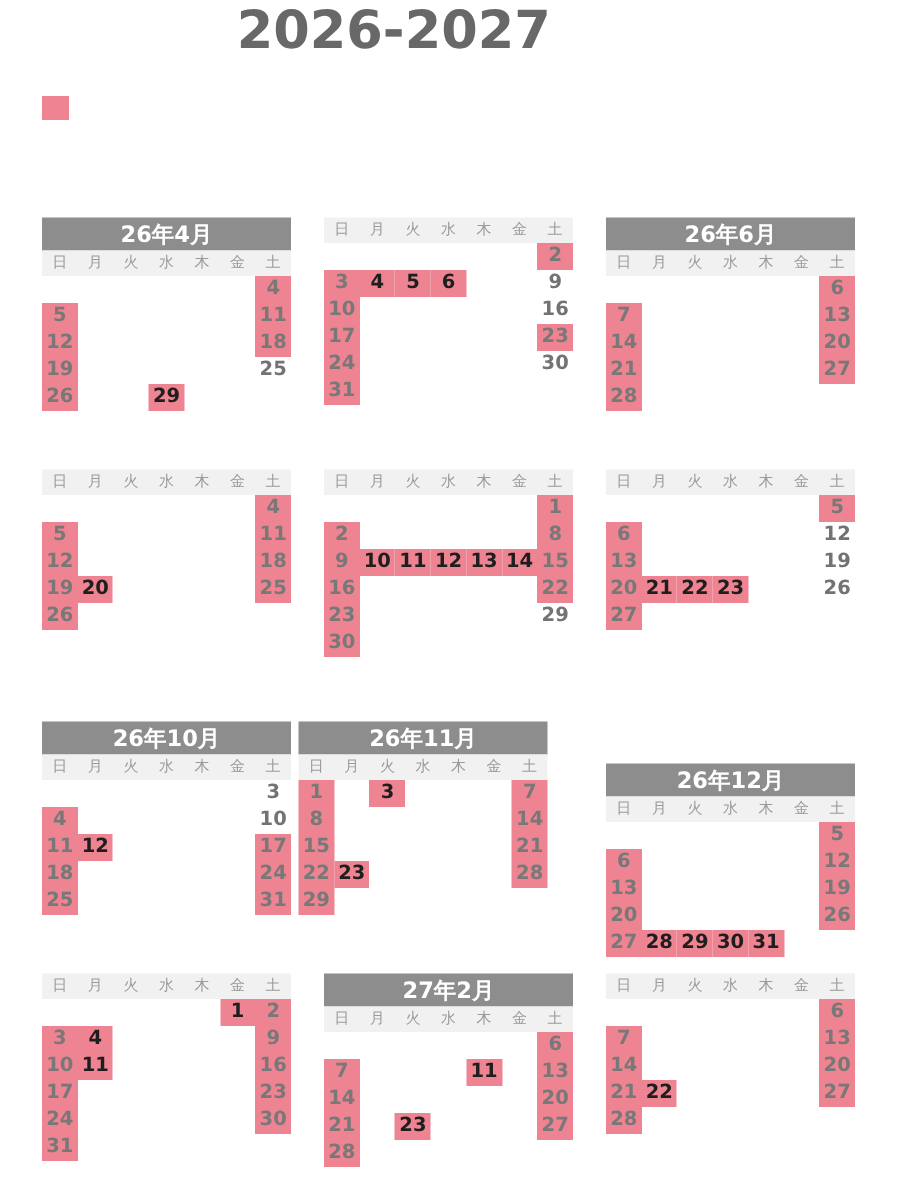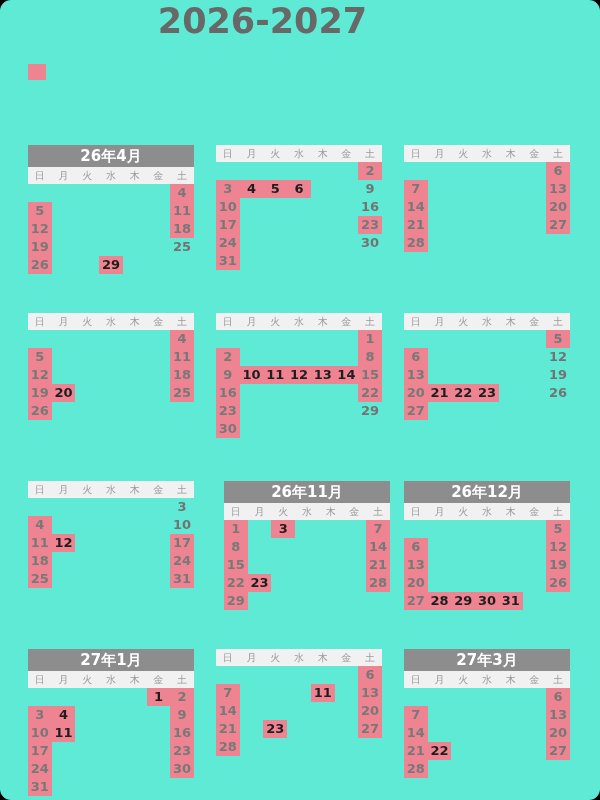--- a/index.html
+++ b/index.html
@@ -5,23 +5,22 @@
   html, body {
     margin: 0;
     padding: 0;
     background: #000000;
     font-family: "DejaVu Sans", "Liberation Sans", sans-serif;
   }
   #page {
     position: relative;
     width: 600px;
     height: 800px;
-    background: #5eead4;
+    background: #ffffff;
     overflow: hidden;
-    border-radius: 11px;
   }
   .page-title {
     position: absolute;
     left: 0;
     top: 0;
     width: 525px;
     text-align: center;
     font-size: 35px;
     font-weight: bold;
     color: #686868;
@@ -147,20 +146,21 @@
           <span class="day hol" style="left: 23.7143px; top: 18px;">4</span>
           <span class="day hol" style="left: 47.4286px; top: 18px;">5</span>
           <span class="day hol" style="left: 71.1429px; top: 18px;">6</span>
           <span class="day plain" style="left: 142.286px; top: 18px;">9</span>
           <span class="day plain" style="left: 142.286px; top: 36px;">16</span>
           <span class="day plain" style="left: 142.286px; top: 72px;">30</span>
         </div>
   </div>
 
   <div class="month" style="left: 404px; top: 145px;">
+    <div class="month-header">26年6月</div>
     <div class="weekday-row">
           <span>日</span>
           <span>月</span>
           <span>火</span>
           <span>水</span>
           <span>木</span>
           <span>金</span>
           <span>土</span>
         </div>
     <div class="days-grid">
@@ -246,20 +246,21 @@
           <span class="day hol" style="left: 23.7143px; top: 54px;">21</span>
           <span class="day hol" style="left: 47.4286px; top: 54px;">22</span>
           <span class="day hol" style="left: 71.1429px; top: 54px;">23</span>
           <span class="day plain" style="left: 142.286px; top: 18px;">12</span>
           <span class="day plain" style="left: 142.286px; top: 36px;">19</span>
           <span class="day plain" style="left: 142.286px; top: 54px;">26</span>
         </div>
   </div>
 
   <div class="month" style="left: 28px; top: 481px;">
+    <div class="month-header">26年10月</div>
     <div class="weekday-row">
           <span>日</span>
           <span>月</span>
           <span>火</span>
           <span>水</span>
           <span>木</span>
           <span>金</span>
           <span>土</span>
         </div>
     <div class="days-grid">
@@ -269,21 +270,21 @@
           <span class="day off" style="left: 0px; top: 54px;">18</span>
           <span class="day off" style="left: 142.286px; top: 54px;">24</span>
           <span class="day off" style="left: 0px; top: 72px;">25</span>
           <span class="day off" style="left: 142.286px; top: 72px;">31</span>
           <span class="day hol" style="left: 23.7143px; top: 36px;">12</span>
           <span class="day plain" style="left: 142.286px; top: 0px;">3</span>
           <span class="day plain" style="left: 142.286px; top: 18px;">10</span>
         </div>
   </div>
 
-  <div class="month" style="left: 224px; top: 481px;">
+  <div class="month" style="left: 199px; top: 481px;">
     <div class="month-header">26年11月</div>
     <div class="weekday-row">
           <span>日</span>
           <span>月</span>
           <span>火</span>
           <span>水</span>
           <span>木</span>
           <span>金</span>
           <span>土</span>
         </div>
@@ -295,21 +296,21 @@
           <span class="day off" style="left: 0px; top: 36px;">15</span>
           <span class="day off" style="left: 142.286px; top: 36px;">21</span>
           <span class="day off" style="left: 0px; top: 54px;">22</span>
           <span class="day off" style="left: 142.286px; top: 54px;">28</span>
           <span class="day off" style="left: 0px; top: 72px;">29</span>
           <span class="day hol" style="left: 47.4286px; top: 0px;">3</span>
           <span class="day hol" style="left: 23.7143px; top: 54px;">23</span>
         </div>
   </div>
 
-  <div class="month" style="left: 404px; top: 481px;">
+  <div class="month" style="left: 404px; top: 509px;">
     <div class="month-header">26年12月</div>
     <div class="weekday-row">
           <span>日</span>
           <span>月</span>
           <span>火</span>
           <span>水</span>
           <span>木</span>
           <span>金</span>
           <span>土</span>
         </div>
@@ -323,21 +324,20 @@
           <span class="day off" style="left: 142.286px; top: 54px;">26</span>
           <span class="day off" style="left: 0px; top: 72px;">27</span>
           <span class="day hol" style="left: 23.7143px; top: 72px;">28</span>
           <span class="day hol" style="left: 47.4286px; top: 72px;">29</span>
           <span class="day hol" style="left: 71.1429px; top: 72px;">30</span>
           <span class="day hol" style="left: 94.8571px; top: 72px;">31</span>
         </div>
   </div>
 
   <div class="month" style="left: 28px; top: 649px;">
-    <div class="month-header">27年1月</div>
     <div class="weekday-row">
           <span>日</span>
           <span>月</span>
           <span>火</span>
           <span>水</span>
           <span>木</span>
           <span>金</span>
           <span>土</span>
         </div>
     <div class="days-grid">
@@ -351,20 +351,21 @@
           <span class="day off" style="left: 0px; top: 72px;">24</span>
           <span class="day off" style="left: 142.286px; top: 72px;">30</span>
           <span class="day off" style="left: 0px; top: 90px;">31</span>
           <span class="day hol" style="left: 118.571px; top: 0px;">1</span>
           <span class="day hol" style="left: 23.7143px; top: 18px;">4</span>
           <span class="day hol" style="left: 23.7143px; top: 36px;">11</span>
         </div>
   </div>
 
   <div class="month" style="left: 216px; top: 649px;">
+    <div class="month-header">27年2月</div>
     <div class="weekday-row">
           <span>日</span>
           <span>月</span>
           <span>火</span>
           <span>水</span>
           <span>木</span>
           <span>金</span>
           <span>土</span>
         </div>
     <div class="days-grid">
@@ -375,21 +376,20 @@
           <span class="day off" style="left: 142.286px; top: 36px;">20</span>
           <span class="day off" style="left: 0px; top: 54px;">21</span>
           <span class="day off" style="left: 142.286px; top: 54px;">27</span>
           <span class="day off" style="left: 0px; top: 72px;">28</span>
           <span class="day hol" style="left: 94.8571px; top: 18px;">11</span>
           <span class="day hol" style="left: 47.4286px; top: 54px;">23</span>
         </div>
   </div>
 
   <div class="month" style="left: 404px; top: 649px;">
-    <div class="month-header">27年3月</div>
     <div class="weekday-row">
           <span>日</span>
           <span>月</span>
           <span>火</span>
           <span>水</span>
           <span>木</span>
           <span>金</span>
           <span>土</span>
         </div>
     <div class="days-grid">

